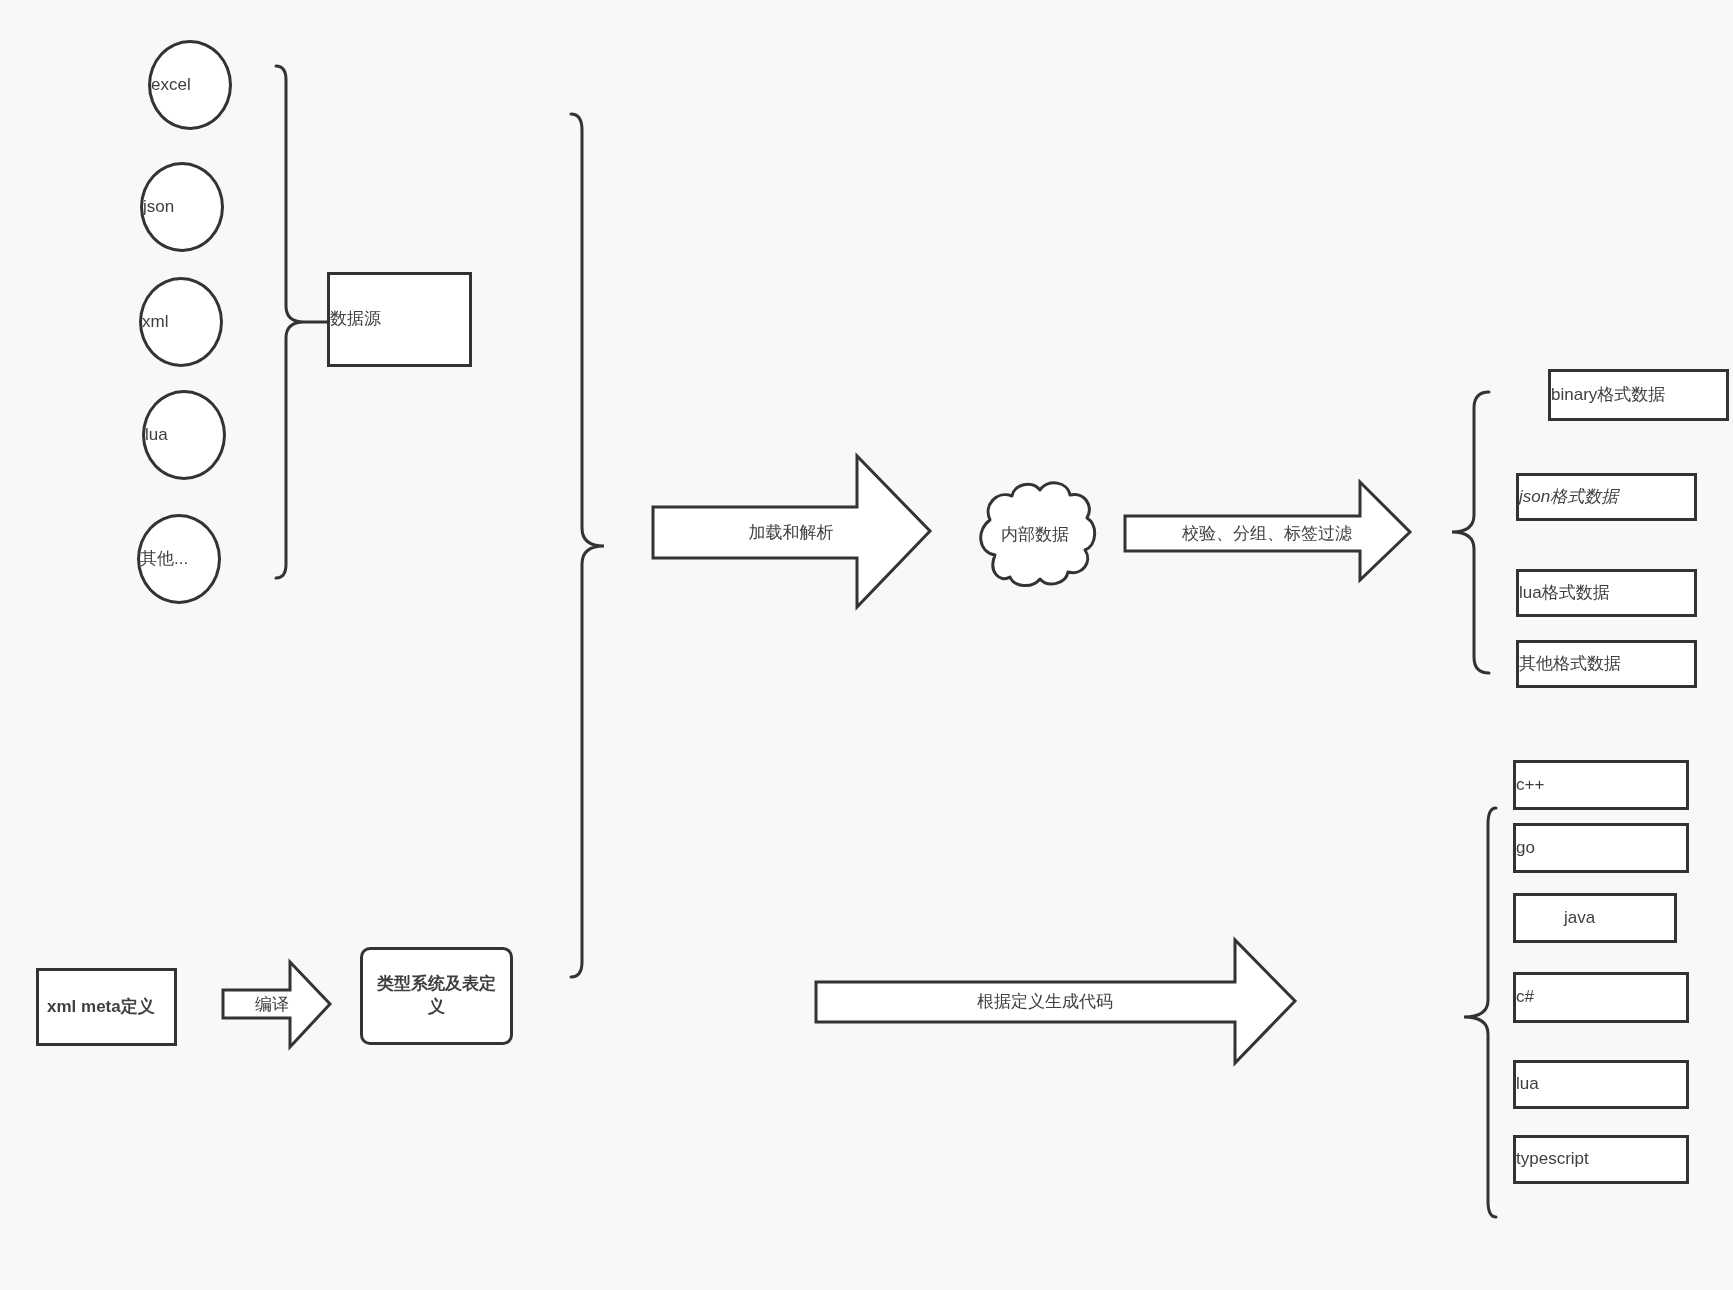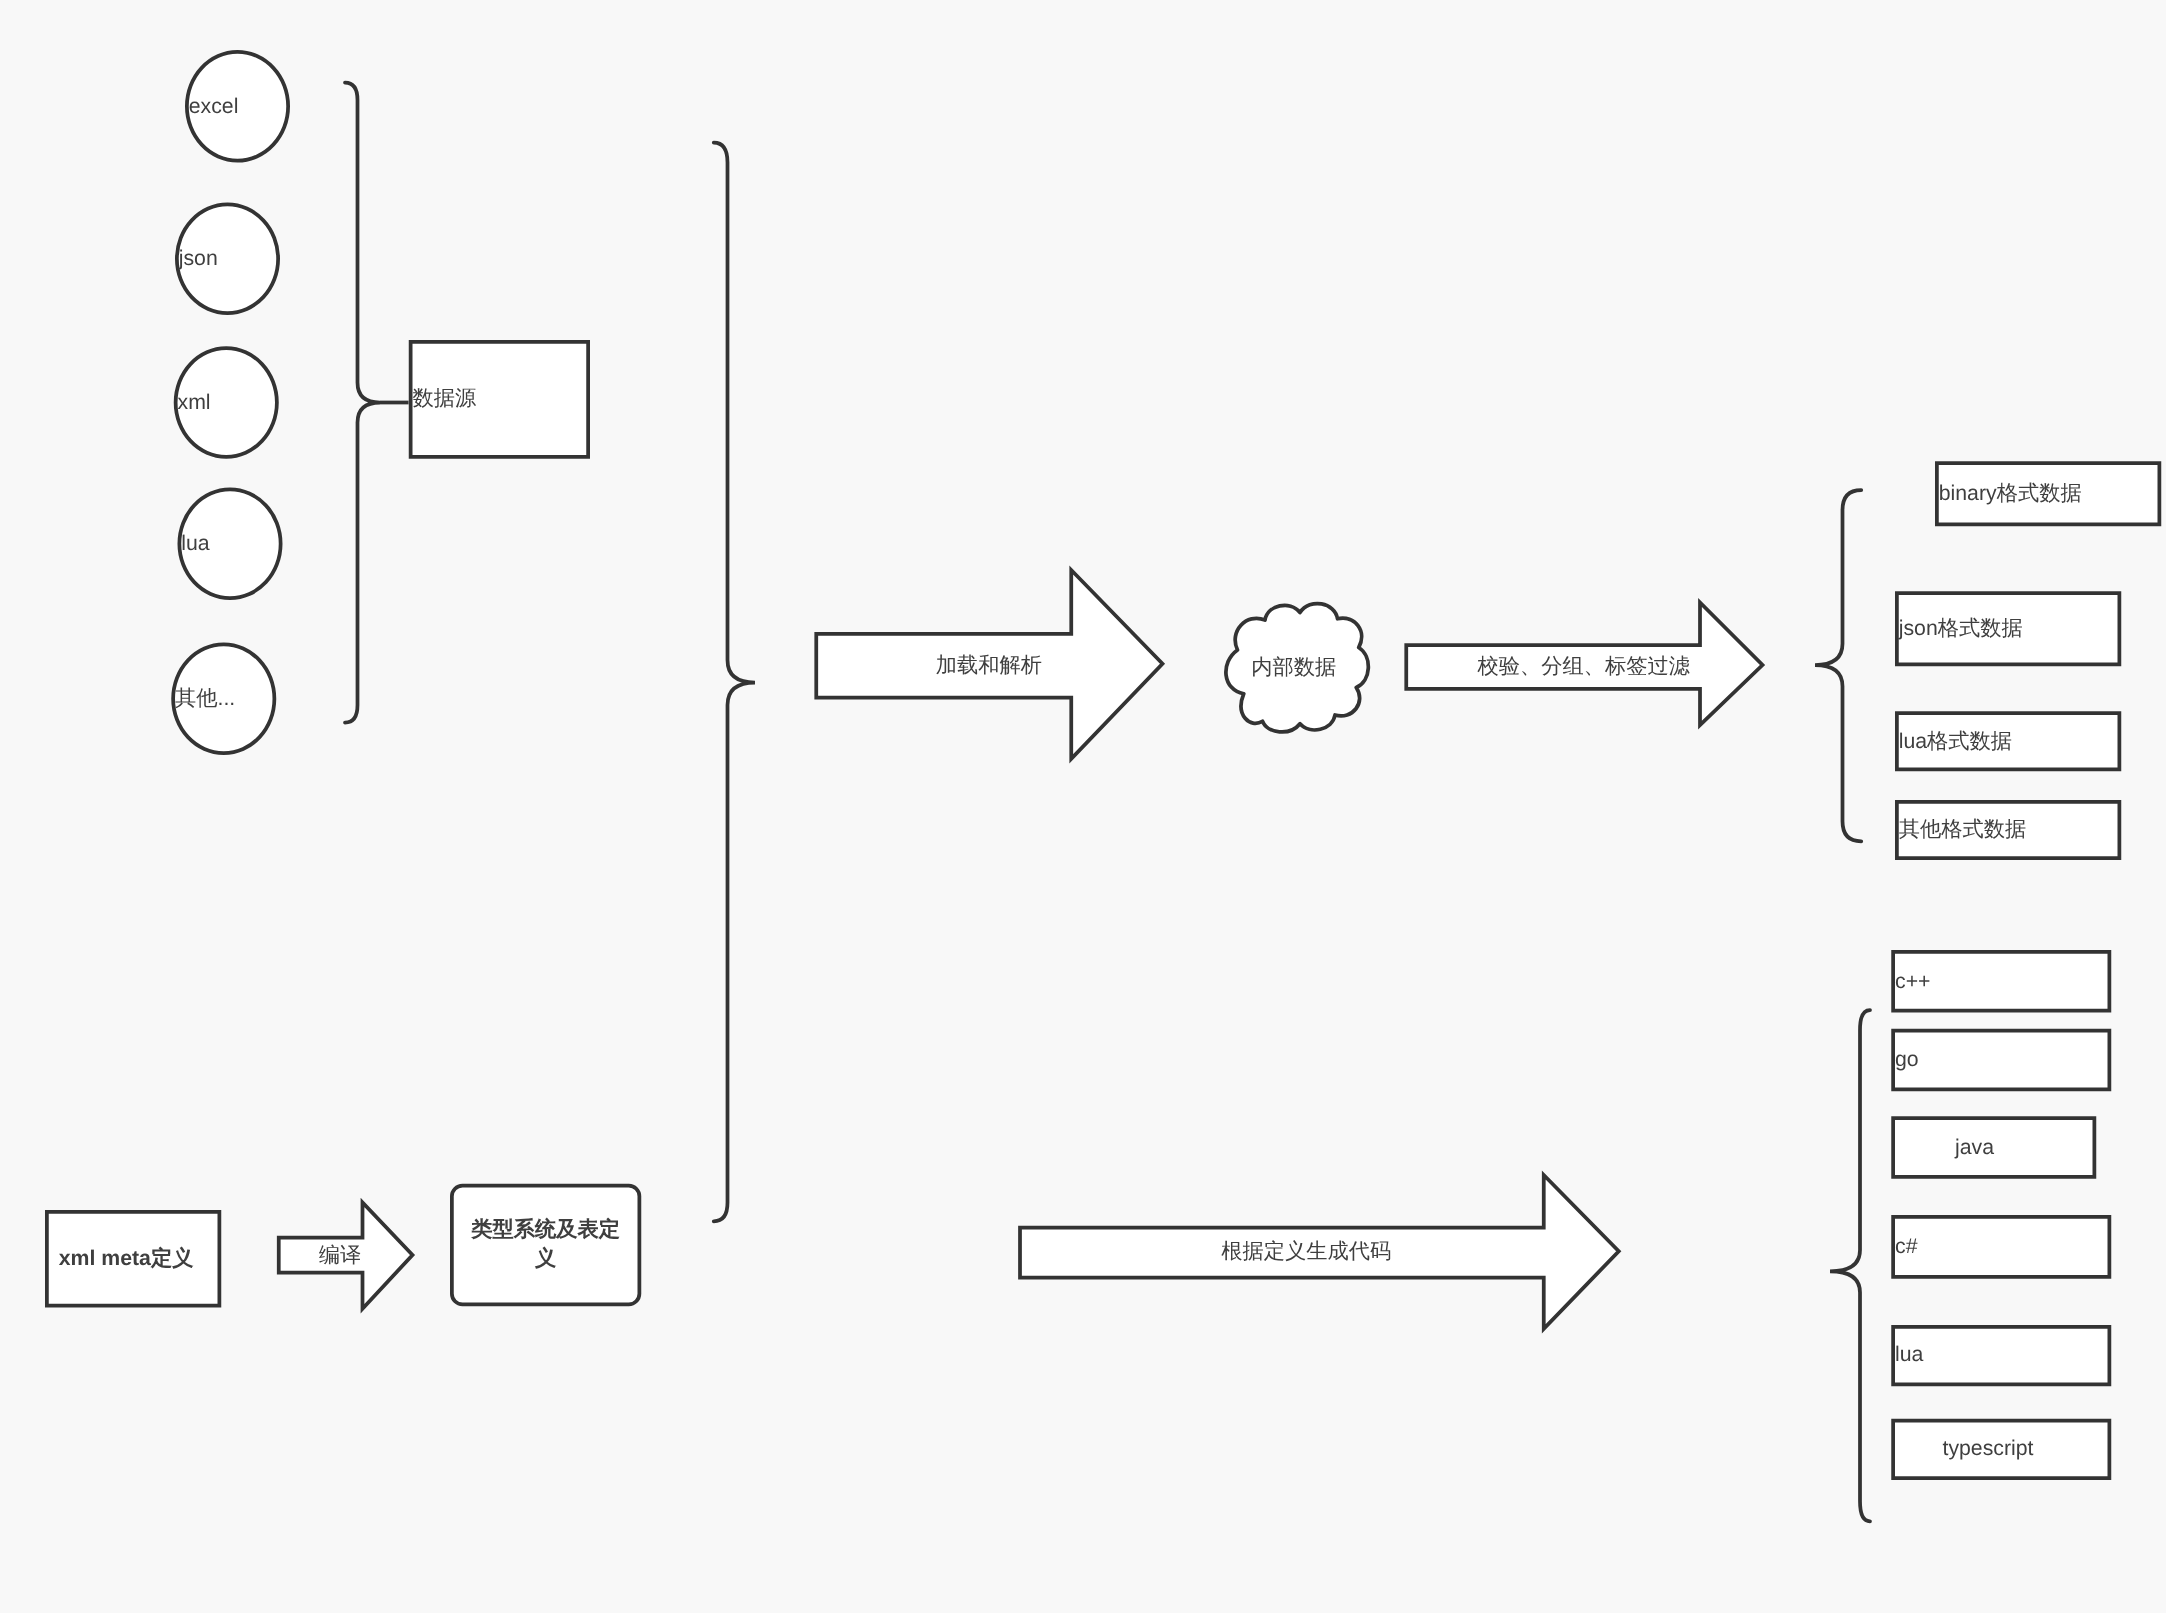--- a/index.html
+++ b/index.html
@@ -101,21 +101,21 @@
   <div class="lbl" style="left:791px; top:532px;">加载和解析</div>
   <div class="lbl" style="left:1267px; top:533px;">校验、分组、标签过滤</div>
   <div class="lbl" style="left:272px; top:1004px;">编译</div>
   <div class="lbl" style="left:1045px; top:1001px;">根据定义生成代码</div>
 
   <div class="lbl" style="left:1035px; top:534px;">内部数据</div>
 
   <div class="node" style="left:1516px; top:369px; width:181px; height:52px;margin-left:32px;">
     <span>binary格式数据</span>
   </div>
-  <div class="node" style="left:1516px; top:473px; width:181px; height:60px;">
+  <div class="node" style="left:1516px; top:473px; width:181px; height:48px;font-style:italic;">
     <span>json格式数据</span>
   </div>
   <div class="node" style="left:1516px; top:569px; width:181px; height:48px;">
     <span>lua格式数据</span>
   </div>
   <div class="node" style="left:1516px; top:640px; width:181px; height:48px;">
     <span>其他格式数据</span>
   </div>
 
   <div class="node wrap2" style="left:36px; top:968px; width:141px; height:78px;">
@@ -134,17 +134,17 @@
   </div>
   <div class="node" style="left:1513px; top:893px; width:164px; height:50px;padding-left:48px;">
     <span>java</span>
   </div>
   <div class="node" style="left:1513px; top:972px; width:176px; height:51px;">
     <span>c#</span>
   </div>
   <div class="node" style="left:1513px; top:1060px; width:176px; height:49px;">
     <span>lua</span>
   </div>
-  <div class="node" style="left:1513px; top:1135px; width:176px; height:49px;padding-left:38px;">
+  <div class="node" style="left:1513px; top:1135px; width:176px; height:49px;">
     <span>typescript</span>
   </div>
 
 </div>
 
 </body></html>

